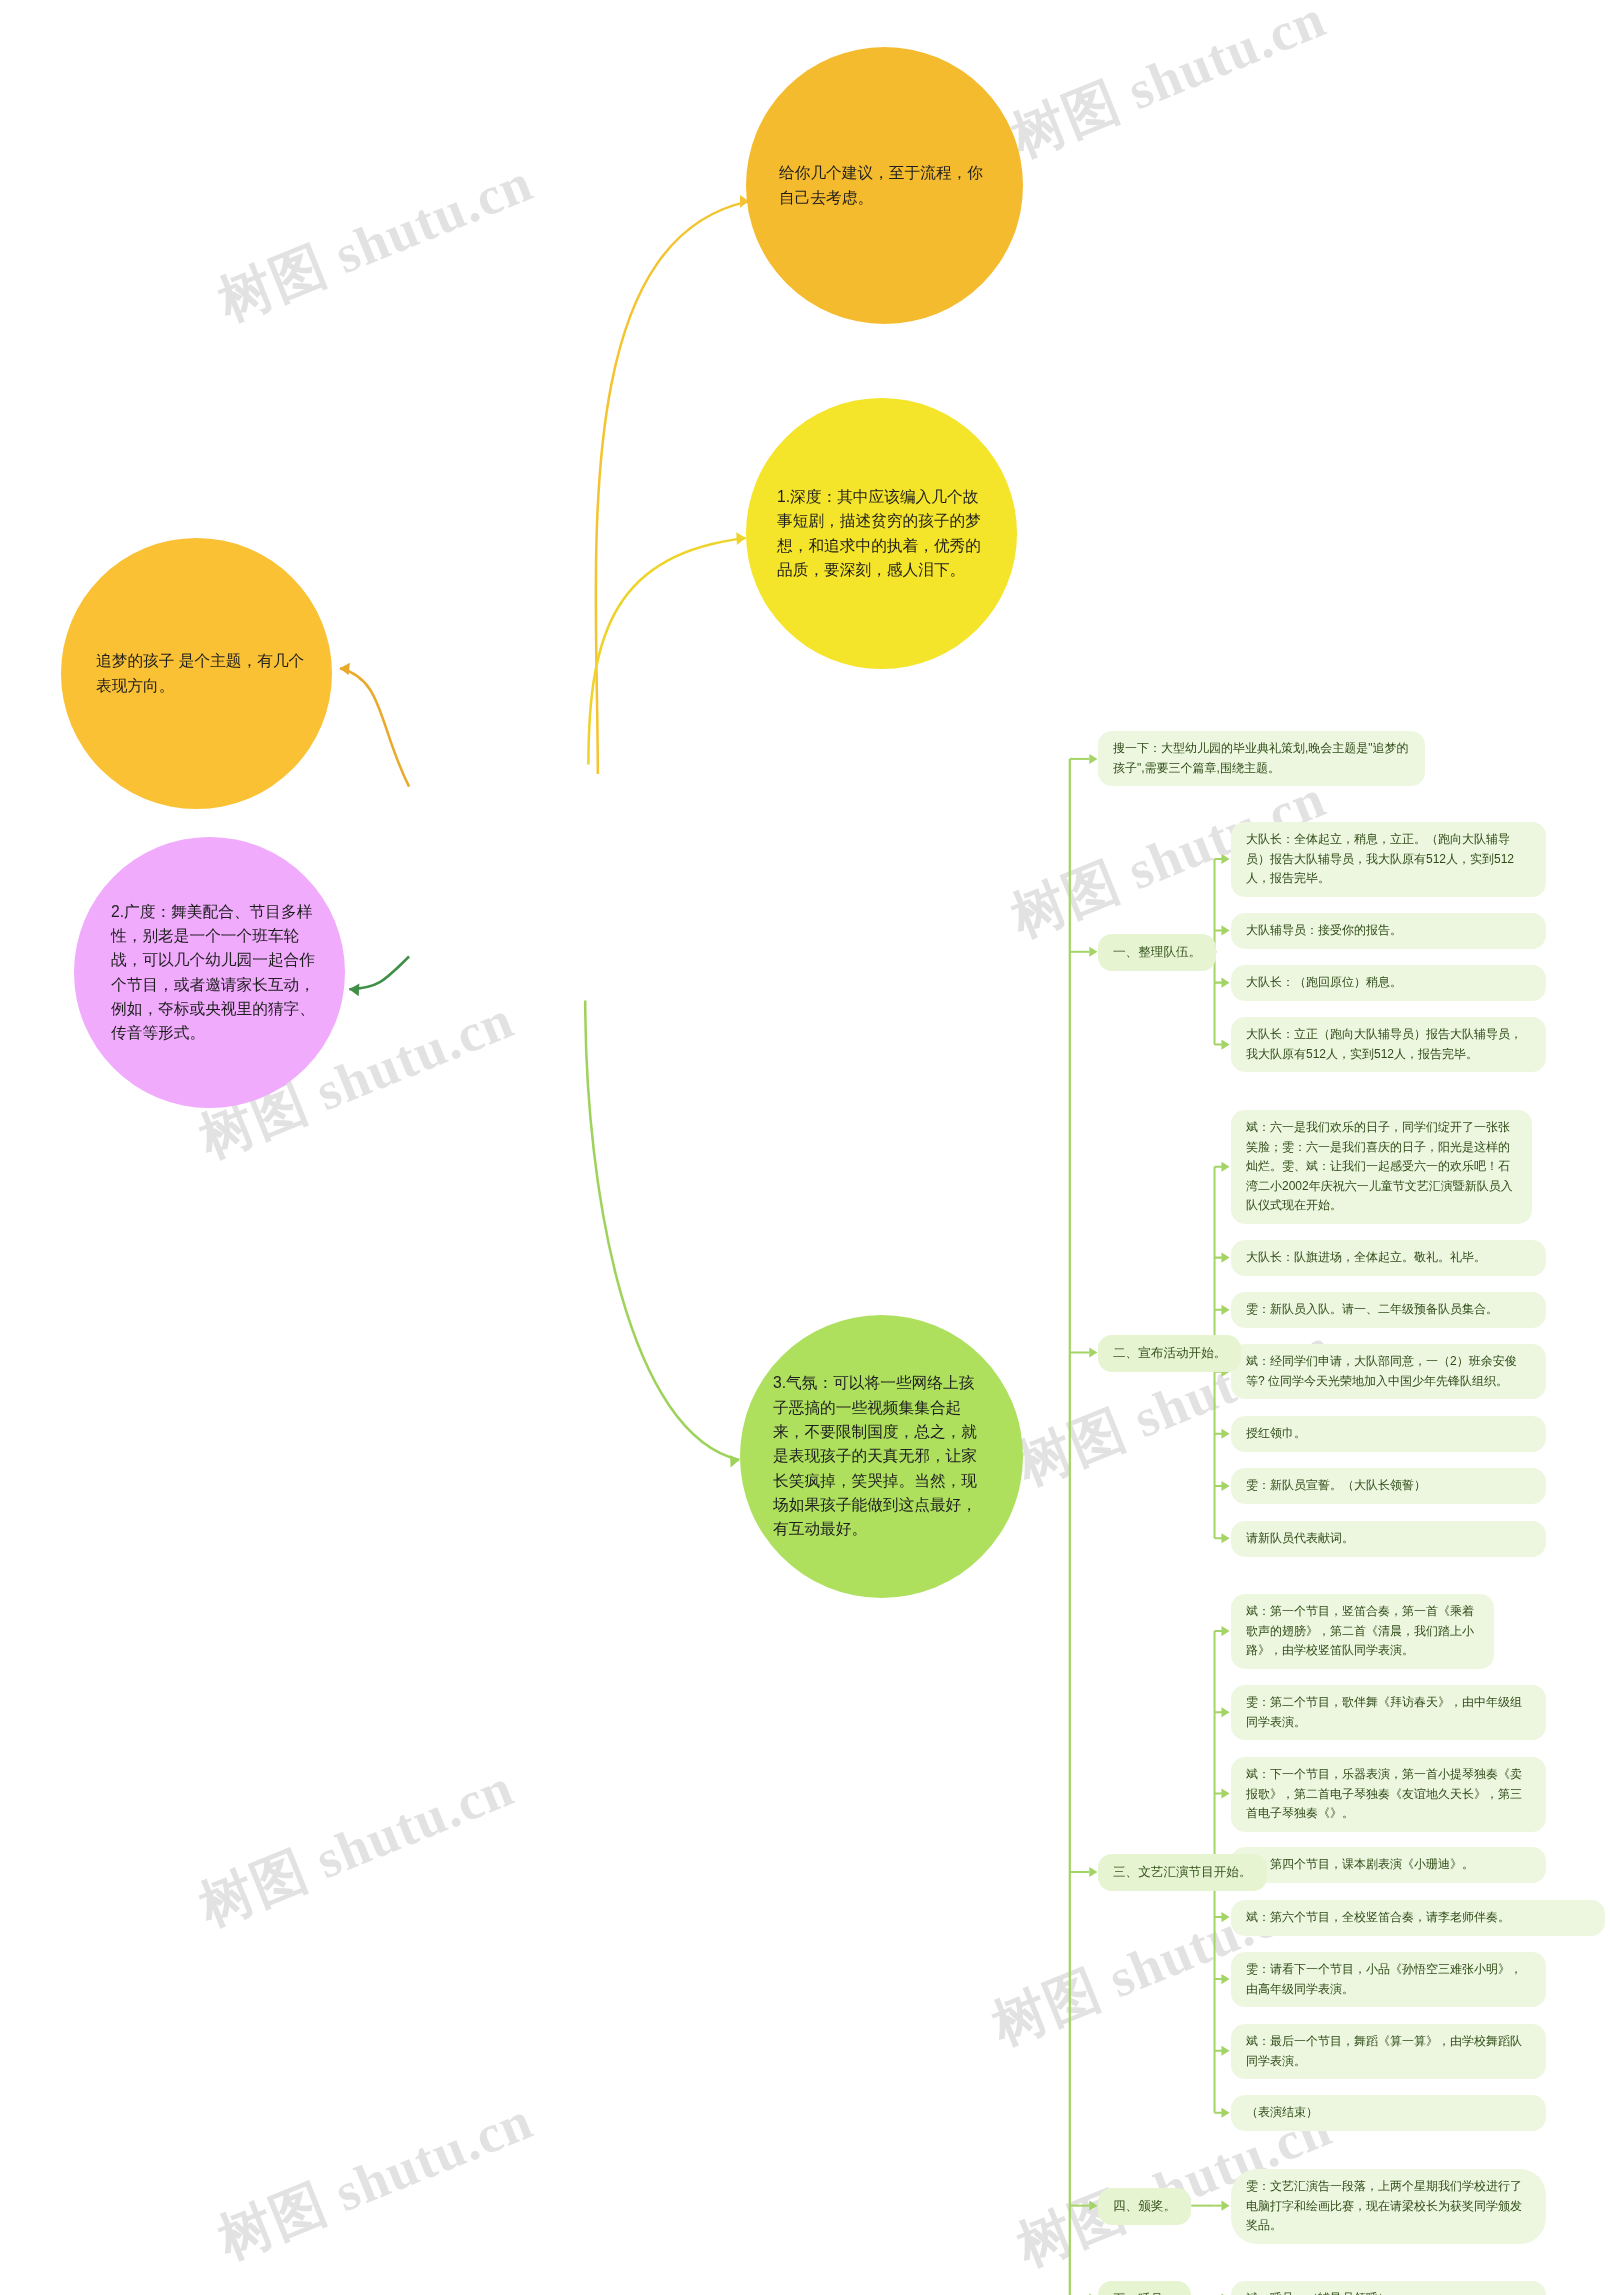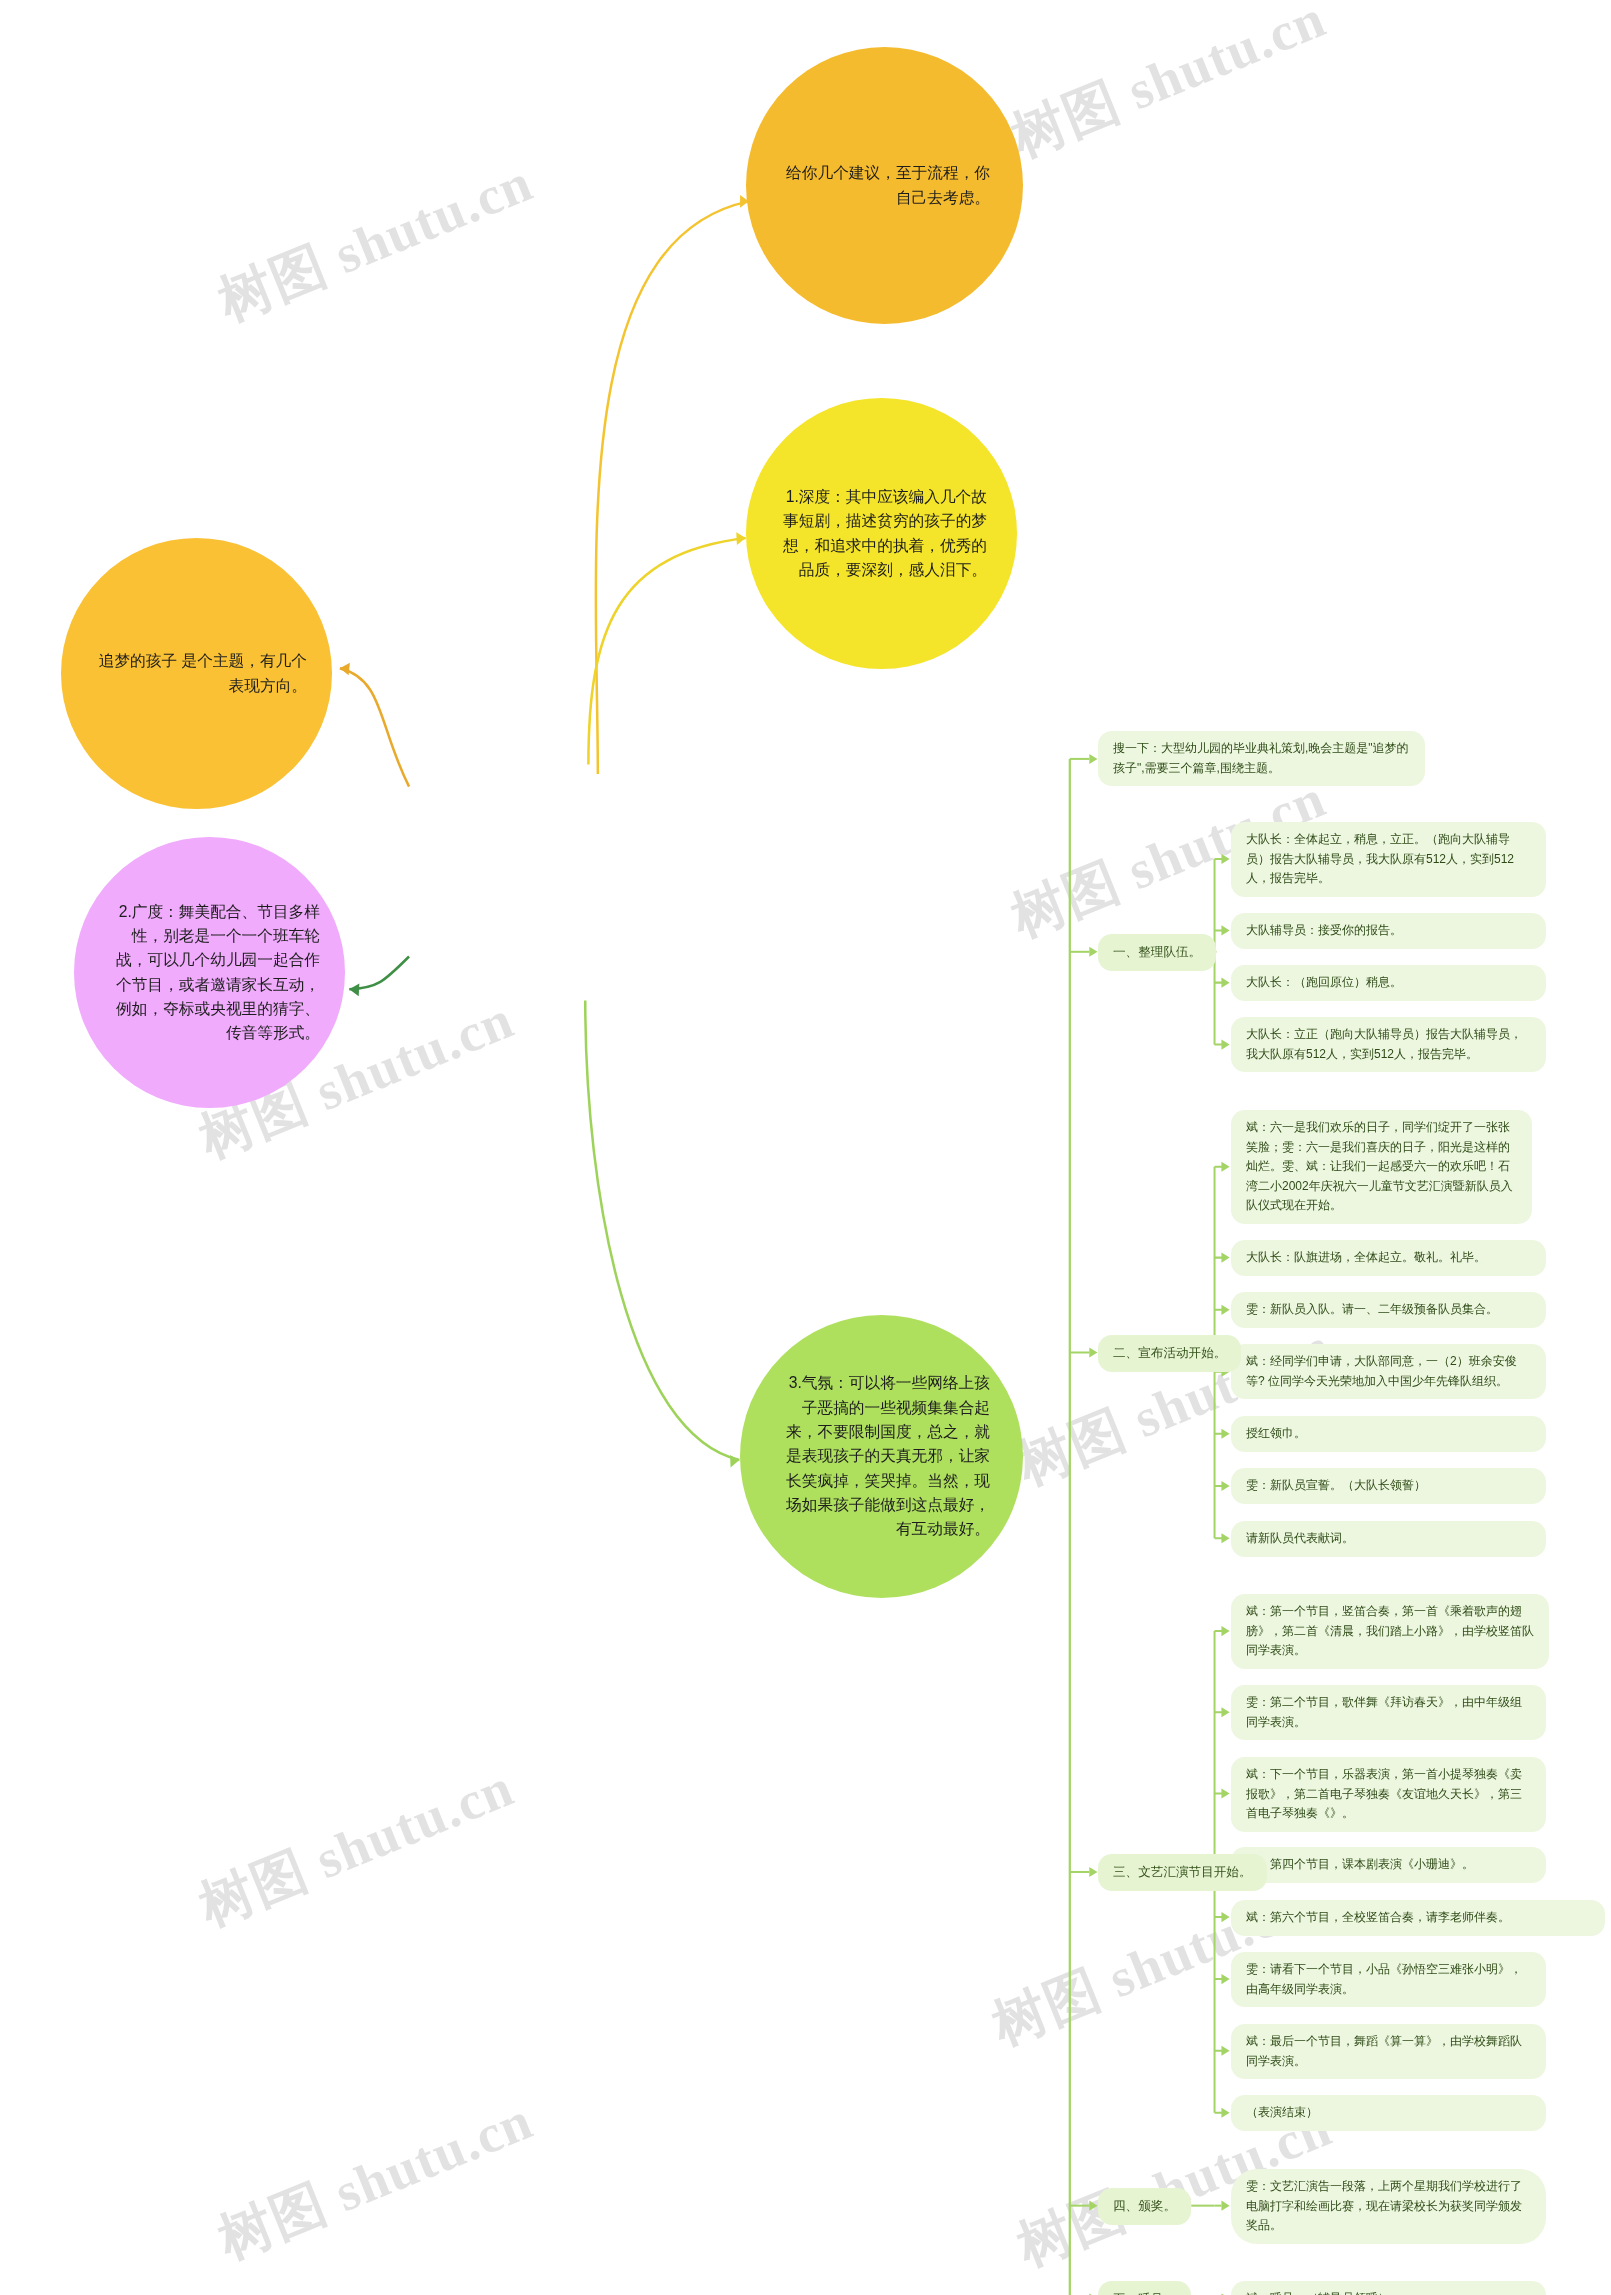--- a/index.html
+++ b/index.html
@@ -31,21 +31,21 @@
     font-size:21.4px;line-height:1.45;color:#222;padding:0 29px;font-weight:400;
   }
 
   
   .circle{
     position:absolute;border-radius:50%;
     display:flex;align-items:center;justify-content:flex-start;
     box-sizing:border-box;
   }
   .circle span{
-    display:block;font-size:15.7px;line-height:1.55;color:#1d1d1d;text-align:right;
+    display:block;font-size:15.7px;line-height:1.55;color:#1d1d1d;
   }
 
   .c-dream{left:61px;top:538px;width:271px;height:271px;background:#f9c133;}
   .c-dream span{padding-left:35px;padding-right:25px;}
 
   .c-breadth{left:74px;top:837px;width:271px;height:271px;background:#f0abfc;}
   .c-breadth span{padding-left:37px;padding-right:25px;}
 
   .c-advice{left:746px;top:47px;width:277px;height:277px;background:#f5bb2e;}
   .c-advice span{padding-left:33px;padding-right:33px;}
@@ -236,21 +236,21 @@
       </div>
       <div class="pill" style="left: 1231px; top: 1468px; width: 315px;">
         <span>雯：新队员宣誓。（大队长领誓）</span>
       </div>
       <div class="pill" style="left: 1231px; top: 1521px; width: 315px;">
         <span>请新队员代表献词。</span>
       </div>
       <div class="pill branch" style="left: 1098px; top: 1335px; width: auto;">
         <span>二、宣布活动开始。</span>
       </div>
-      <div class="pill" style="left: 1231px; top: 1594px; width: 318px; justify-content: center;">
+      <div class="pill" style="left: 1231px; top: 1594px; width: 263px; justify-content: center;">
         <span>斌：第一个节目，竖笛合奏，第一首《乘着歌声的翅膀》，第二首《清晨，我们踏上小路》，由学校竖笛队同学表演。</span>
       </div>
       <div class="pill" style="left: 1231px; top: 1685px; width: 315px;">
         <span>雯：第二个节目，歌伴舞《拜访春天》，由中年级组同学表演。</span>
       </div>
       <div class="pill" style="left: 1231px; top: 1757px; width: 315px;">
         <span>斌：下一个节目，乐器表演，第一首小提琴独奏《卖报歌》，第二首电子琴独奏《友谊地久天长》，第三首电子琴独奏《》。</span>
       </div>
       <div class="pill" style="left: 1231px; top: 1847px; width: 315px;">
         <span>雯：第四个节目，课本剧表演《小珊迪》。</span>

